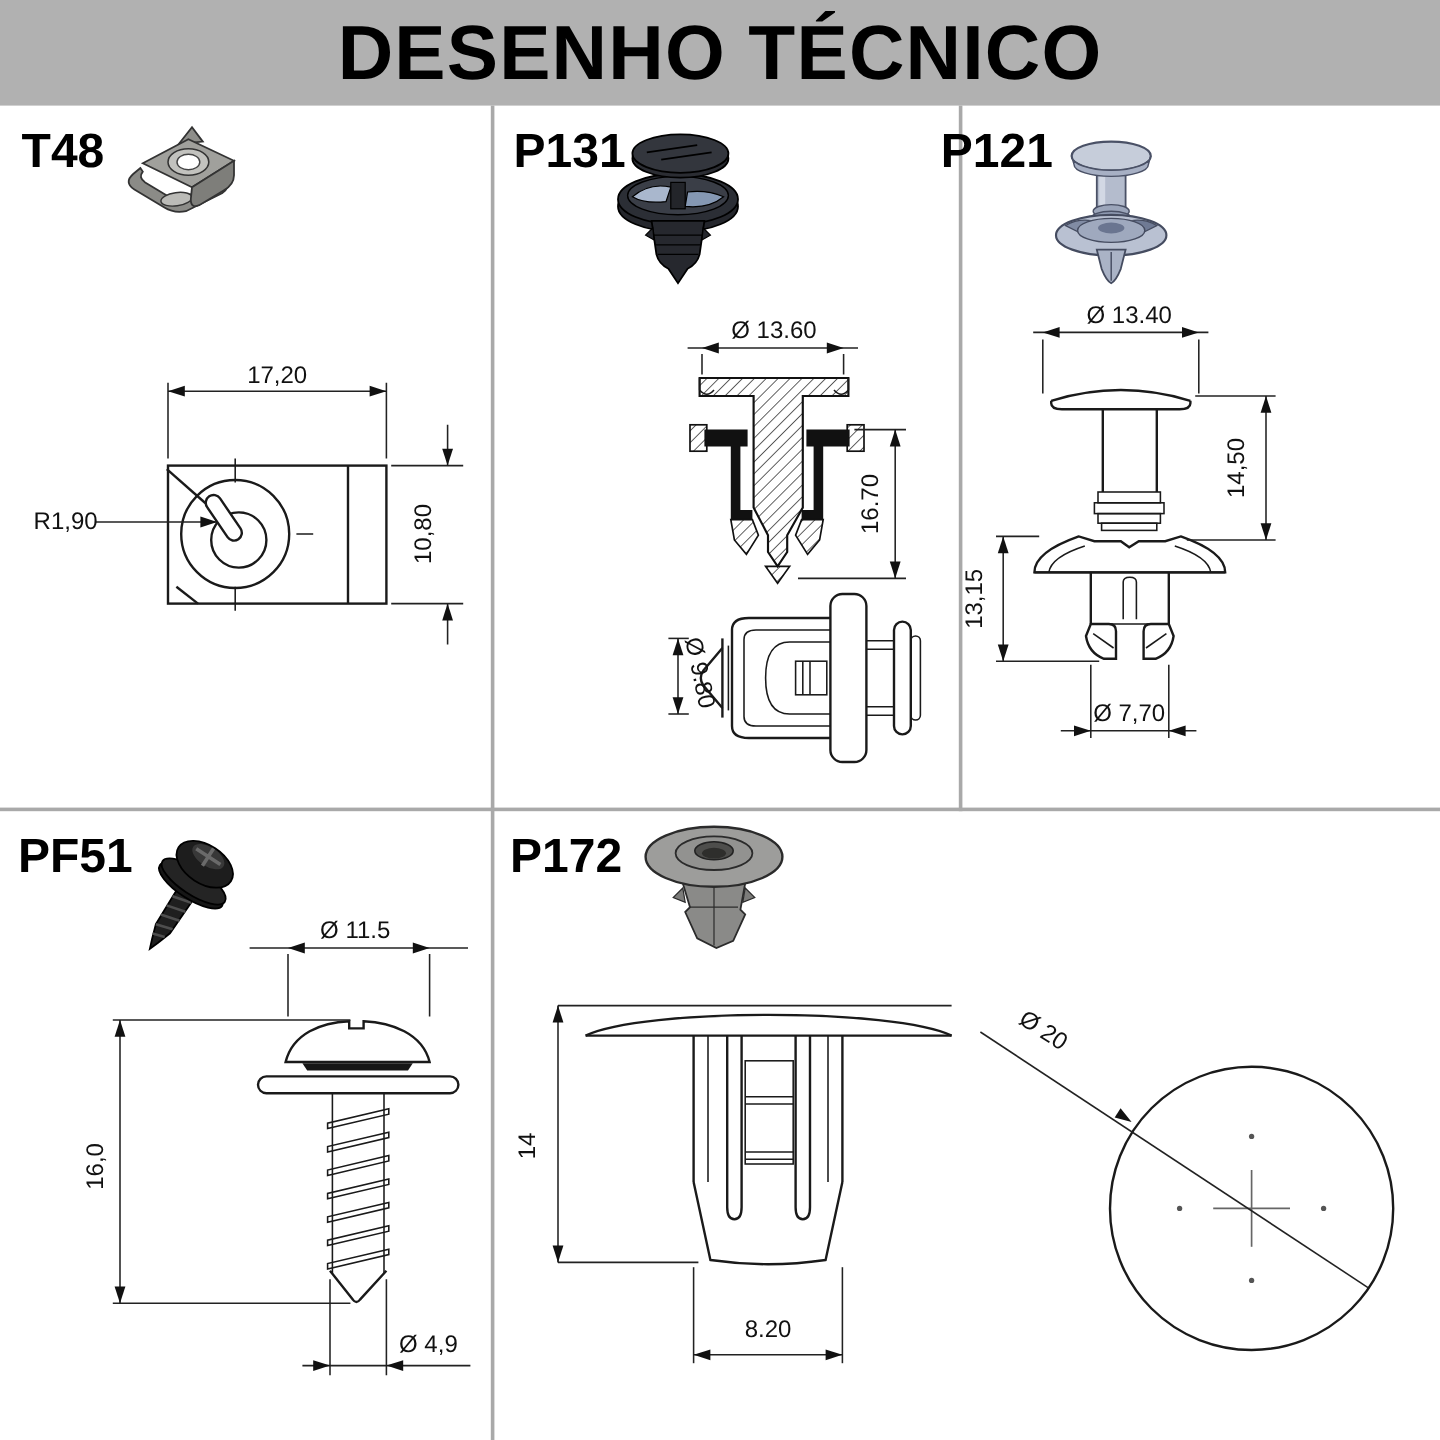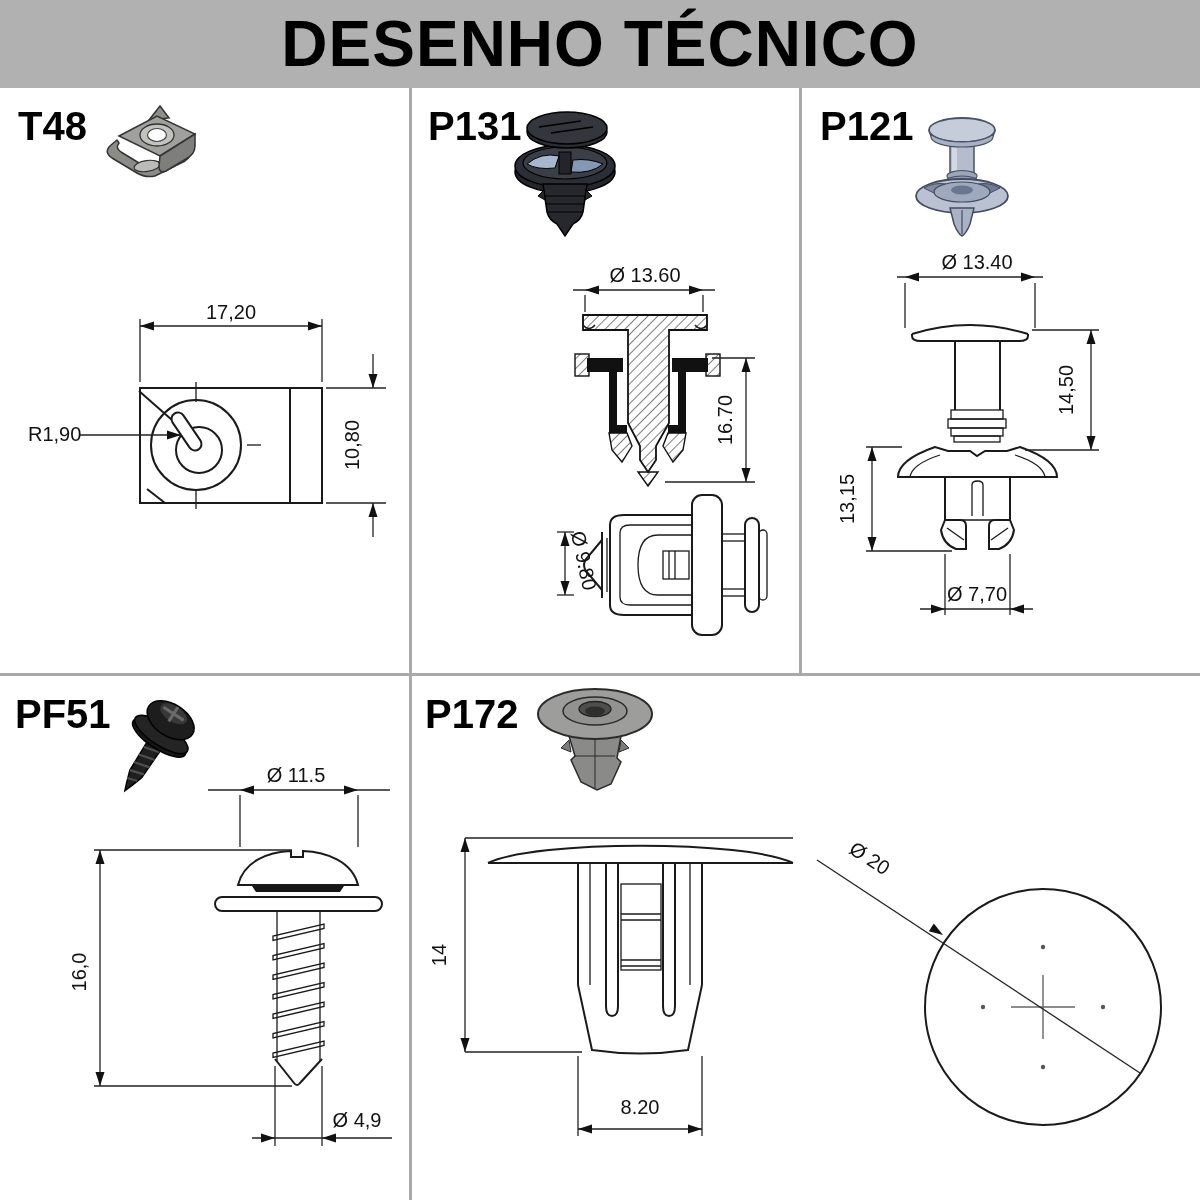--- a/index.html
+++ b/index.html
@@ -159,21 +159,21 @@
         <line x1="147" y1="444" x2="164" y2="444" class="dim"></line>
         <line x1="147" y1="507" x2="164" y2="507" class="dim"></line>
         <line x1="155" y1="444" x2="155" y2="507" class="dim"></line>
         <polygon class="arw" points="155,444 150.5,458 159.5,458"></polygon>
         <polygon class="arw" points="155,507 150.5,493 159.5,493"></polygon>
         <text transform="translate(167,474) rotate(78)" text-anchor="middle">Ø 9.80</text>
       </g>
     </svg>
   </section>
 
-  <section class="panel" style="left:800px;top:88px;width:352px;height:585px">
+  <section class="panel" style="left:764px;top:88px;width:352px;height:585px">
     <div class="part-label" style="left:20px;top:18px">P121</div>
     <svg width="400" height="585" viewBox="0 0 400 585">
 
       <g transform="translate(100,20)">
         <path d="M 50,32 L 74,32 L 74,66 L 50,66 Z" fill="#b4bccd" stroke="#4a5166" stroke-width="1.5"></path>
         <rect x="52" y="33" width="5" height="32" fill="#d2d8e4"></rect>
         <ellipse cx="62" cy="68" rx="15" ry="5.5" fill="#9ba5ba" stroke="#4a5166" stroke-width="1.2"></ellipse>
         <ellipse cx="62" cy="74" rx="17" ry="6" fill="#8e99b0" stroke="#4a5166" stroke-width="1.2"></ellipse>
         <ellipse cx="62" cy="88" rx="46" ry="17" fill="#b9c1d2" stroke="#454c60" stroke-width="1.8"></ellipse>
         <path d="M 24,80 Q 34,74 46,76 L 40,88 Z" fill="#818ca4" stroke="#454c60" stroke-width="1"></path>

